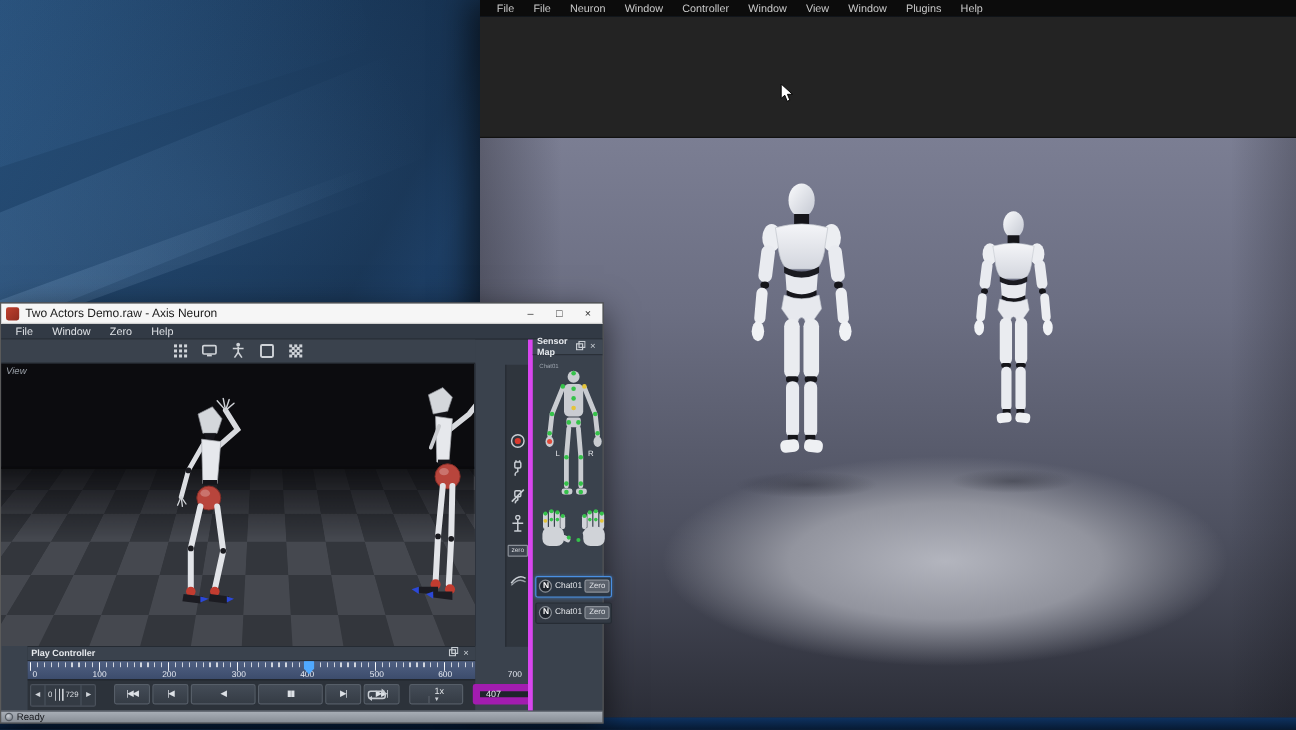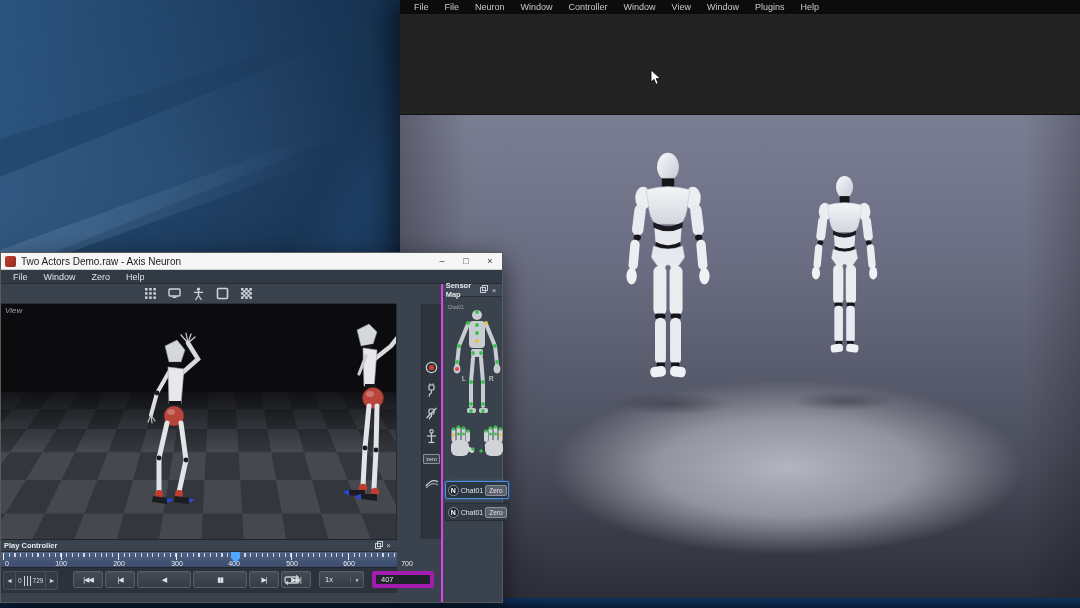--- a/index.html
+++ b/index.html
@@ -47,34 +47,34 @@
     background:repeating-conic-gradient(#45484f 0% 25%, #33363c 0% 50%) 0 0 / 52px 52px;
     transform:perspective(300px) rotateX(52deg); transform-origin:50% 0; }
   #checker-fade { position:absolute; left:0; top:86px; width:100%; height:60px; background:linear-gradient(180deg, rgba(10,10,13,.85), rgba(10,10,13,0)); }
   #vp-label { position:absolute; left:4px; top:2px; font-size:8px; font-style:italic; color:#9aa0a8; }
   .redline { position:absolute; background:#e8392b; box-shadow:0 0 2px rgba(232,57,43,.7); }
   #axis-sidebar { width:20px; background:#2f353d; border-left:1px solid #262c34; display:flex; flex-direction:column; align-items:center; padding-top:55px; gap:7px; }
   .sbtn { width:16px; height:16px; display:flex; align-items:center; justify-content:center; }
   #zero-side { font-size:5.5px; color:#d8dade; border:1px solid #8a9098; border-radius:1px; padding:1px 2px; background:#3c434d; }
 
   
-  #sensor-map { width:68px; background:#3a424d; display:flex; flex-direction:column; border-left:2px solid #d946ef; position:relative;margin-left:44px; }
+  #sensor-map { width:68px; background:#3a424d; display:flex; flex-direction:column; border-left:4px solid #d946ef; position:relative;margin-left:44px; }
   #sm-header { height:13px; display:flex; align-items:center; background:#3f4854; border-bottom:1px solid #2a3038; padding:0 3px; }
   #sm-title { font-size:7.5px; font-weight:bold; color:#e6e9ed; flex:1; }
   .panel-ico { color:#c7ccd2; font-size:8px; width:10px; text-align:center; }
   #sm-body-label { position:absolute; left:5px; top:20px; font-size:5px; color:#9aa2ac; }
   #actor-list { position:absolute; left:2px; top:197px; width:64px; display:flex; flex-direction:column; gap:4px; }
   .actor-row { height:18px; display:flex; align-items:center; gap:2px; padding:0 2px; background:#333a44; border:1px solid #262c34; border-radius:2px; }
   .actor-row.sel { border:1px solid #4a90e2; background:#2b3643; box-shadow:0 0 3px rgba(74,144,226,.6); }
   .nbadge { width:11px; height:11px; border-radius:50%; background:#1d232b; border:1px solid #8a9098; color:#fff; font-size:7px; font-weight:bold; display:flex; align-items:center; justify-content:center; flex:none; }
   .actor-name { font-size:7px; color:#e4e7eb; flex:1; }
   .zero-btn { font-size:6.5px; color:#e0e3e7; background:#5a616b; border:1px solid #8a9098; border-radius:2px; padding:1px 3px; }
 
   
-  #play-ctrl { height:54px; background:#2c323a; border-top:1px solid #20252b; display:flex; flex-direction:column; }
+  #play-ctrl { height:54px; background:#2c323a; border-top:1px solid #20252b; display:flex; flex-direction:column;margin-left:22px; }
   #pc-header { height:12px; background:#3a424d; display:flex; align-items:center; padding:0 3px; border-bottom:1px solid #262c34; }
   #pc-title { font-size:7.5px; font-weight:bold; color:#e6e9ed; flex:1; }
   #pc-ruler { position:relative; height:16px; background:linear-gradient(180deg,#506082,#3c4c6c); border-bottom:1px solid #20252b; }
   #pc-ticks { position:absolute; left:2px; right:2px; top:1px; height:4px;
     background:repeating-linear-gradient(90deg, rgba(255,255,255,.75) 0 1px, transparent 1px 5.75px); }
   #pc-ticks-major { position:absolute; left:2px; right:2px; top:1px; height:7px;
     background:repeating-linear-gradient(90deg, rgba(255,255,255,.9) 0 1px, transparent 1px 57.5px); }
   .tick-label { position:absolute; bottom:0px; font-size:7px; color:#e8ecf4; transform:translateX(-50%); }
   #playhead { position:absolute; left:230px; top:0; width:9px; height:11px; background:#4fa8ff; border-radius:1px;
     clip-path:polygon(0 0,100% 0,100% 55%,50% 100%,0 55%); box-shadow:0 0 3px rgba(79,168,255,.9); }
@@ -82,24 +82,24 @@
   #range-widget { position:absolute; left:2px; top:3px; height:19px; display:flex; align-items:center; border:1px solid #4a515b; background:#343b44; border-radius:2px; padding:0 2px; gap:2px; }
   .range-arrow { font-size:7px; color:#cfd3d8; }
   .range-num { font-size:6.5px; color:#d8dce1; }
   #range-handle { width:7px; height:10px; background:repeating-linear-gradient(90deg,#cfd3d8 0 1px, transparent 1px 3px); }
   #range-widget .seg { border-left:1px solid #4a515b; align-self:stretch; display:flex; align-items:center; padding-left:2px; gap:2px; }
   #transport { position:absolute; left:72px; top:3px; display:flex; gap:2px; }
   .pbtn { width:30px; height:17px; background:linear-gradient(180deg,#444c57,#353c45); border:1px solid #565e68; border-radius:2px;
     color:#dde1e6; font-size:7px; letter-spacing:-1px; display:flex; align-items:center; justify-content:center; }
   #loop-btn { position:absolute; left:281px; top:4px; width:20px; height:16px; display:flex; align-items:center; justify-content:center; }
   #speed-box { position:absolute; left:318px; top:3px; width:45px; height:17px; background:linear-gradient(180deg,#444c57,#353c45);
-    border:1px solid #565e68; border-radius:2px; display:flex; align-items:center; }
+    border:1px solid #565e68; border-radius:2px; display:flex; align-items:center;flex-direction:column; }
   #speed-val { flex:1; font-size:7.5px; color:#e2e5e9; padding-left:5px; }
   #speed-arrow { width:13px; border-left:1px solid #565e68; font-size:5px; color:#cfd3d8; text-align:center; }
-  #frame-box { position:absolute; left:371px; top:3px; width:62px; height:17px; background:#1f242b; border:4px solid #a21caf; border-radius:2px;
+  #frame-box { position:absolute; left:371px; top:3px; width:62px; height:17px; background:#1f242b; border:6px solid #a21caf; border-radius:2px;
     font-size:7.5px; color:#e6e9ed; display:flex; align-items:center; padding-left:5px; }
 
   #axis-status { height:11px; background:linear-gradient(180deg,#a8aeb6,#878d95); display:flex; align-items:center; padding-left:3px; gap:3px; border-top:1px solid #6a7078; }
   #status-dot { width:7px; height:7px; border-radius:50%; background:radial-gradient(circle at 35% 30%, #cfd4da, #6f757d); border:1px solid #565c64; }
   #status-text { font-size:8px; color:#16181c; }
 </style>
 </head>
 <body>
 
 <div class="beam" style="left:-60px; top:120px; width:420px; height:90px; background:linear-gradient(90deg, rgba(140,190,240,.16), rgba(140,190,240,0)); transform:rotate(-22deg);"></div>
@@ -519,13 +519,17 @@
           <span class="zero-btn">Zero</span>
         </div>
         <div class="actor-row">
           <span class="nbadge">N</span>
           <span class="actor-name">Chat01</span>
           <span class="zero-btn">Zero</span>
         </div>
       </div>
     </div>
   </div>
+  <div id="axis-status">
+    <span id="status-dot"></span>
+    <span id="status-text">Ready</span>
+  </div>
 </div>
 
 </body></html>

